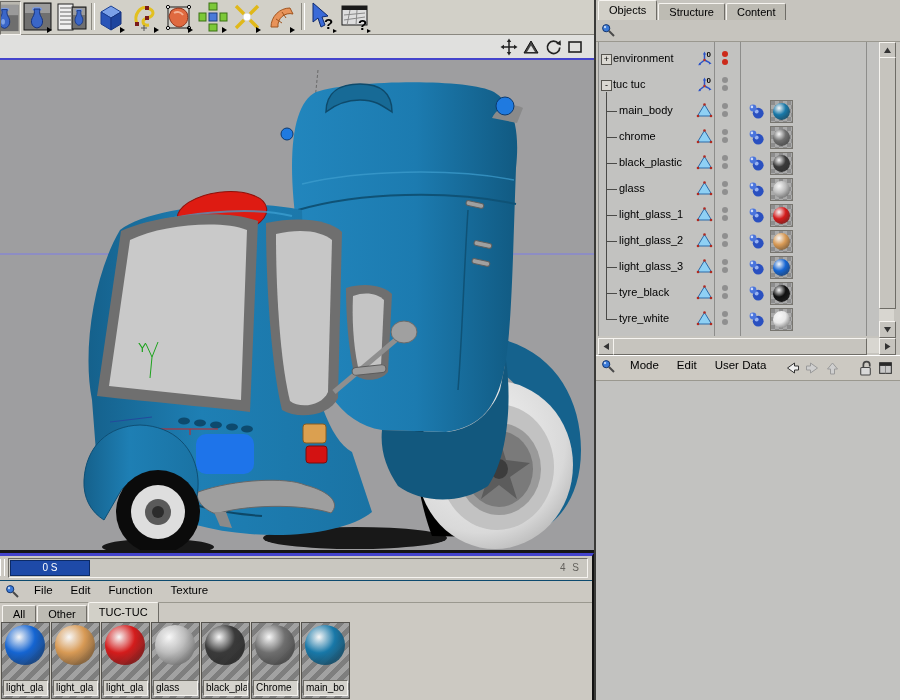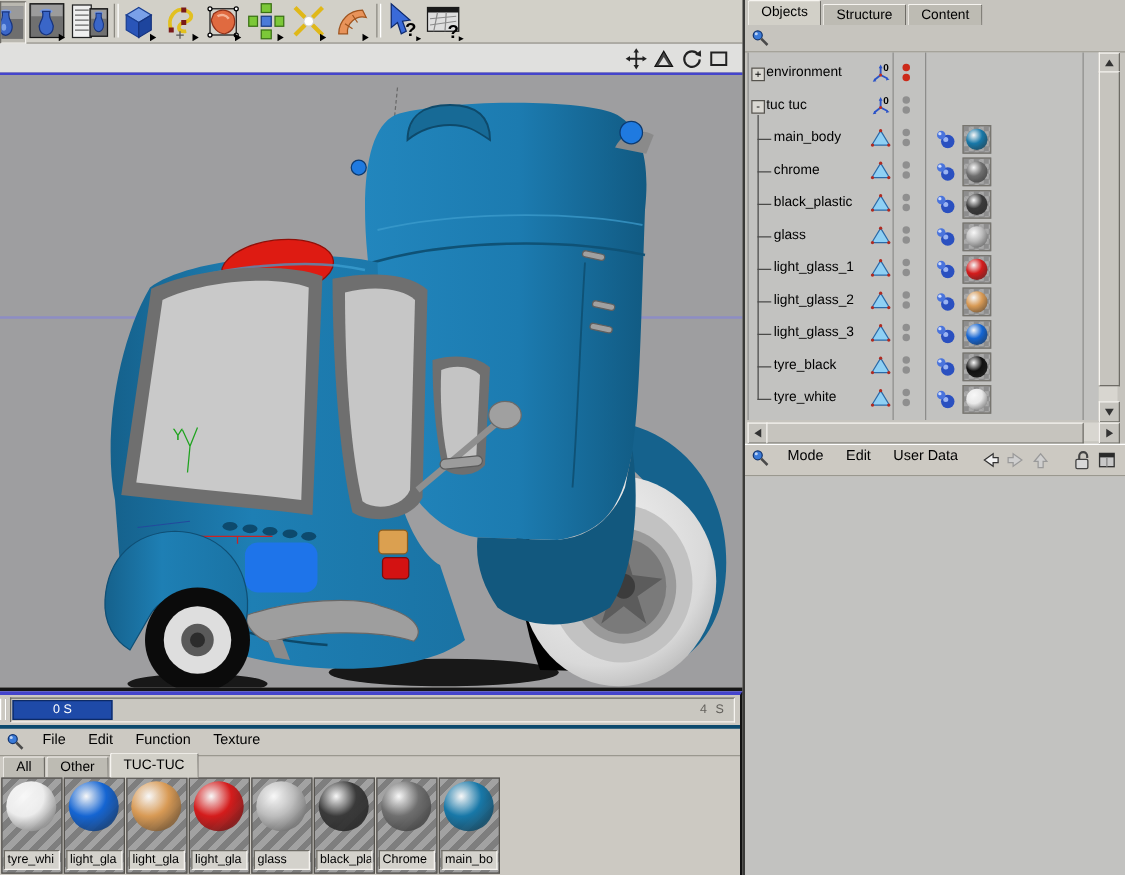--- a/index.html
+++ b/index.html
@@ -24,21 +24,21 @@
 
   
   #bottom-panel{position:absolute;left:0;top:553px;width:592px;height:147px;background:#ccc9c2;
                 border-top:3px solid #4444cc;border-right:2px solid #111;box-sizing:content-box;}
   #timeline-row{position:absolute;left:0;top:1px;width:592px;height:21px;}
   .grip{position:absolute;top:2px;width:3px;height:17px;border-left:1px solid #fff;border-right:1px solid #6e6c66;}
   #tl-track{position:absolute;left:8px;top:1px;width:578px;height:18px;background:#c9c7c0;}
   #tl-handle{position:absolute;left:1px;top:1px;width:78px;height:14px;background:#1e4aa8;
              border:1px solid #0c2a66;color:#fff;text-align:center;line-height:14px;font-size:10px;}
   #tl-end{position:absolute;right:6px;top:3px;color:#63615c;font-size:10px;letter-spacing:2px;}
-  #mat-menubar{position:absolute;left:0;top:24px;width:592px;height:21px;border-top:3px solid #0c4a6e;border-bottom:1px solid #9a988f;}
+  #mat-menubar{position:absolute;left:0;top:24px;width:592px;height:21px;border-top:1px solid #0c4a6e;border-bottom:1px solid #9a988f;}
   #mat-tabs{position:absolute;left:2px;top:47px;height:19px;display:flex;align-items:flex-end;gap:1px;}
   #mat-swatches{position:absolute;left:1px;top:66px;height:78px;display:flex;gap:1px;}
   .swatch{position:relative;width:47px;height:75px;background-color:#8c8c8c;
           background-image:repeating-linear-gradient(135deg,#a2a2a2 0 5px,#7e7e7e 5px 10px);
           border:1px solid #55534e;}
   .swatch .sphere{position:absolute;left:3px;top:2px;width:40px;height:40px;border-radius:50%;}
   .swatch .mlabel{position:absolute;left:1px;right:1px;bottom:2px;height:14px;background:#d4d2cc;
           border:1px solid;border-color:#6e6c66 #f6f4f0 #f6f4f0 #6e6c66;overflow:hidden;
           white-space:nowrap;font-size:10px;line-height:13px;padding-left:2px;}
 
@@ -376,24 +376,20 @@
           </svg>
       </span>
       <span><span class="menu-item">File</span><span class="menu-item">Edit</span><span class="menu-item">Function</span><span class="menu-item">Texture</span></span>
     </div>
     <div id="mat-tabs">
         <div class="tab">All</div>
         <div class="tab">Other</div>
         <div class="tab active">TUC-TUC</div>
       </div>
     <div id="mat-swatches">
-        <div class="swatch">
-          <div class="sphere" style="background:radial-gradient(circle at 35% 30%, rgba(255,255,255,.92), #ececec 42%, rgba(0,0,0,.72) 118%)"></div>
-          <div class="mlabel">tyre_whi</div>
-        </div>
         <div class="swatch">
           <div class="sphere" style="background:radial-gradient(circle at 35% 30%, rgba(255,255,255,.92), #1565d2 42%, rgba(0,0,0,.72) 118%)"></div>
           <div class="mlabel">light_gla</div>
         </div>
         <div class="swatch">
           <div class="sphere" style="background:radial-gradient(circle at 35% 30%, rgba(255,255,255,.92), #d89a55 42%, rgba(0,0,0,.72) 118%)"></div>
           <div class="mlabel">light_gla</div>
         </div>
         <div class="swatch">
           <div class="sphere" style="background:radial-gradient(circle at 35% 30%, rgba(255,255,255,.92), #d41c1c 42%, rgba(0,0,0,.72) 118%)"></div>

